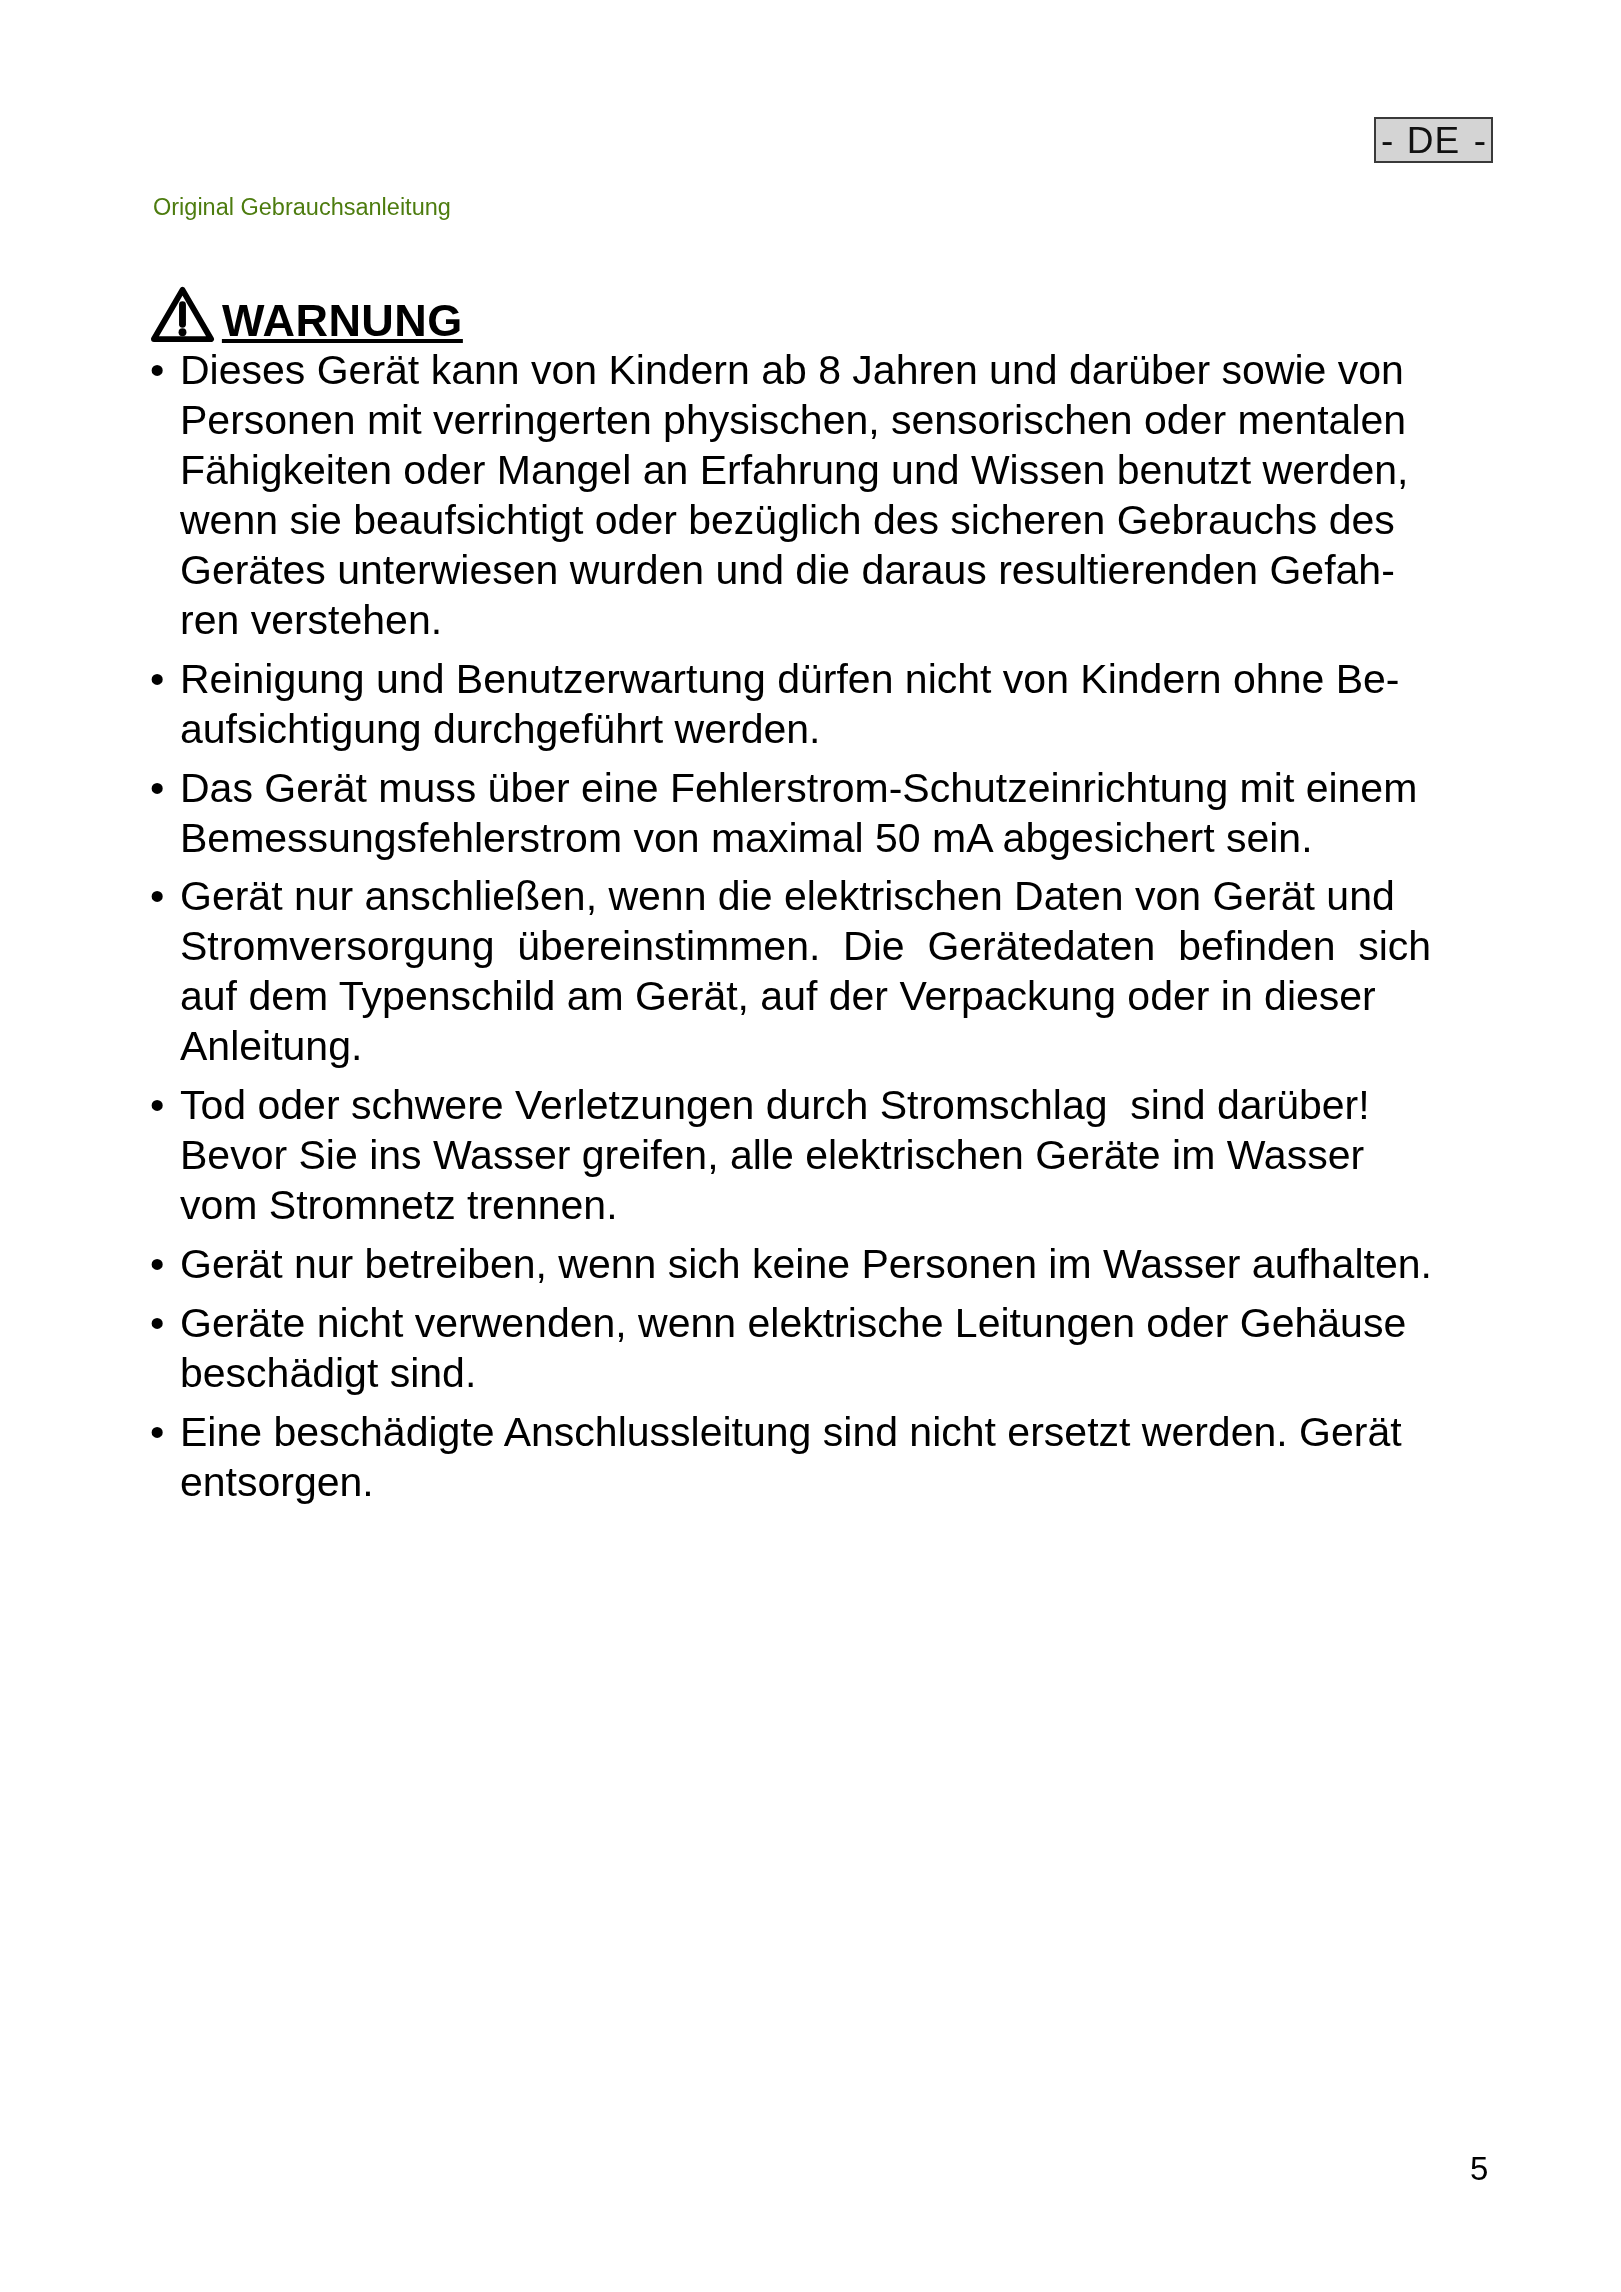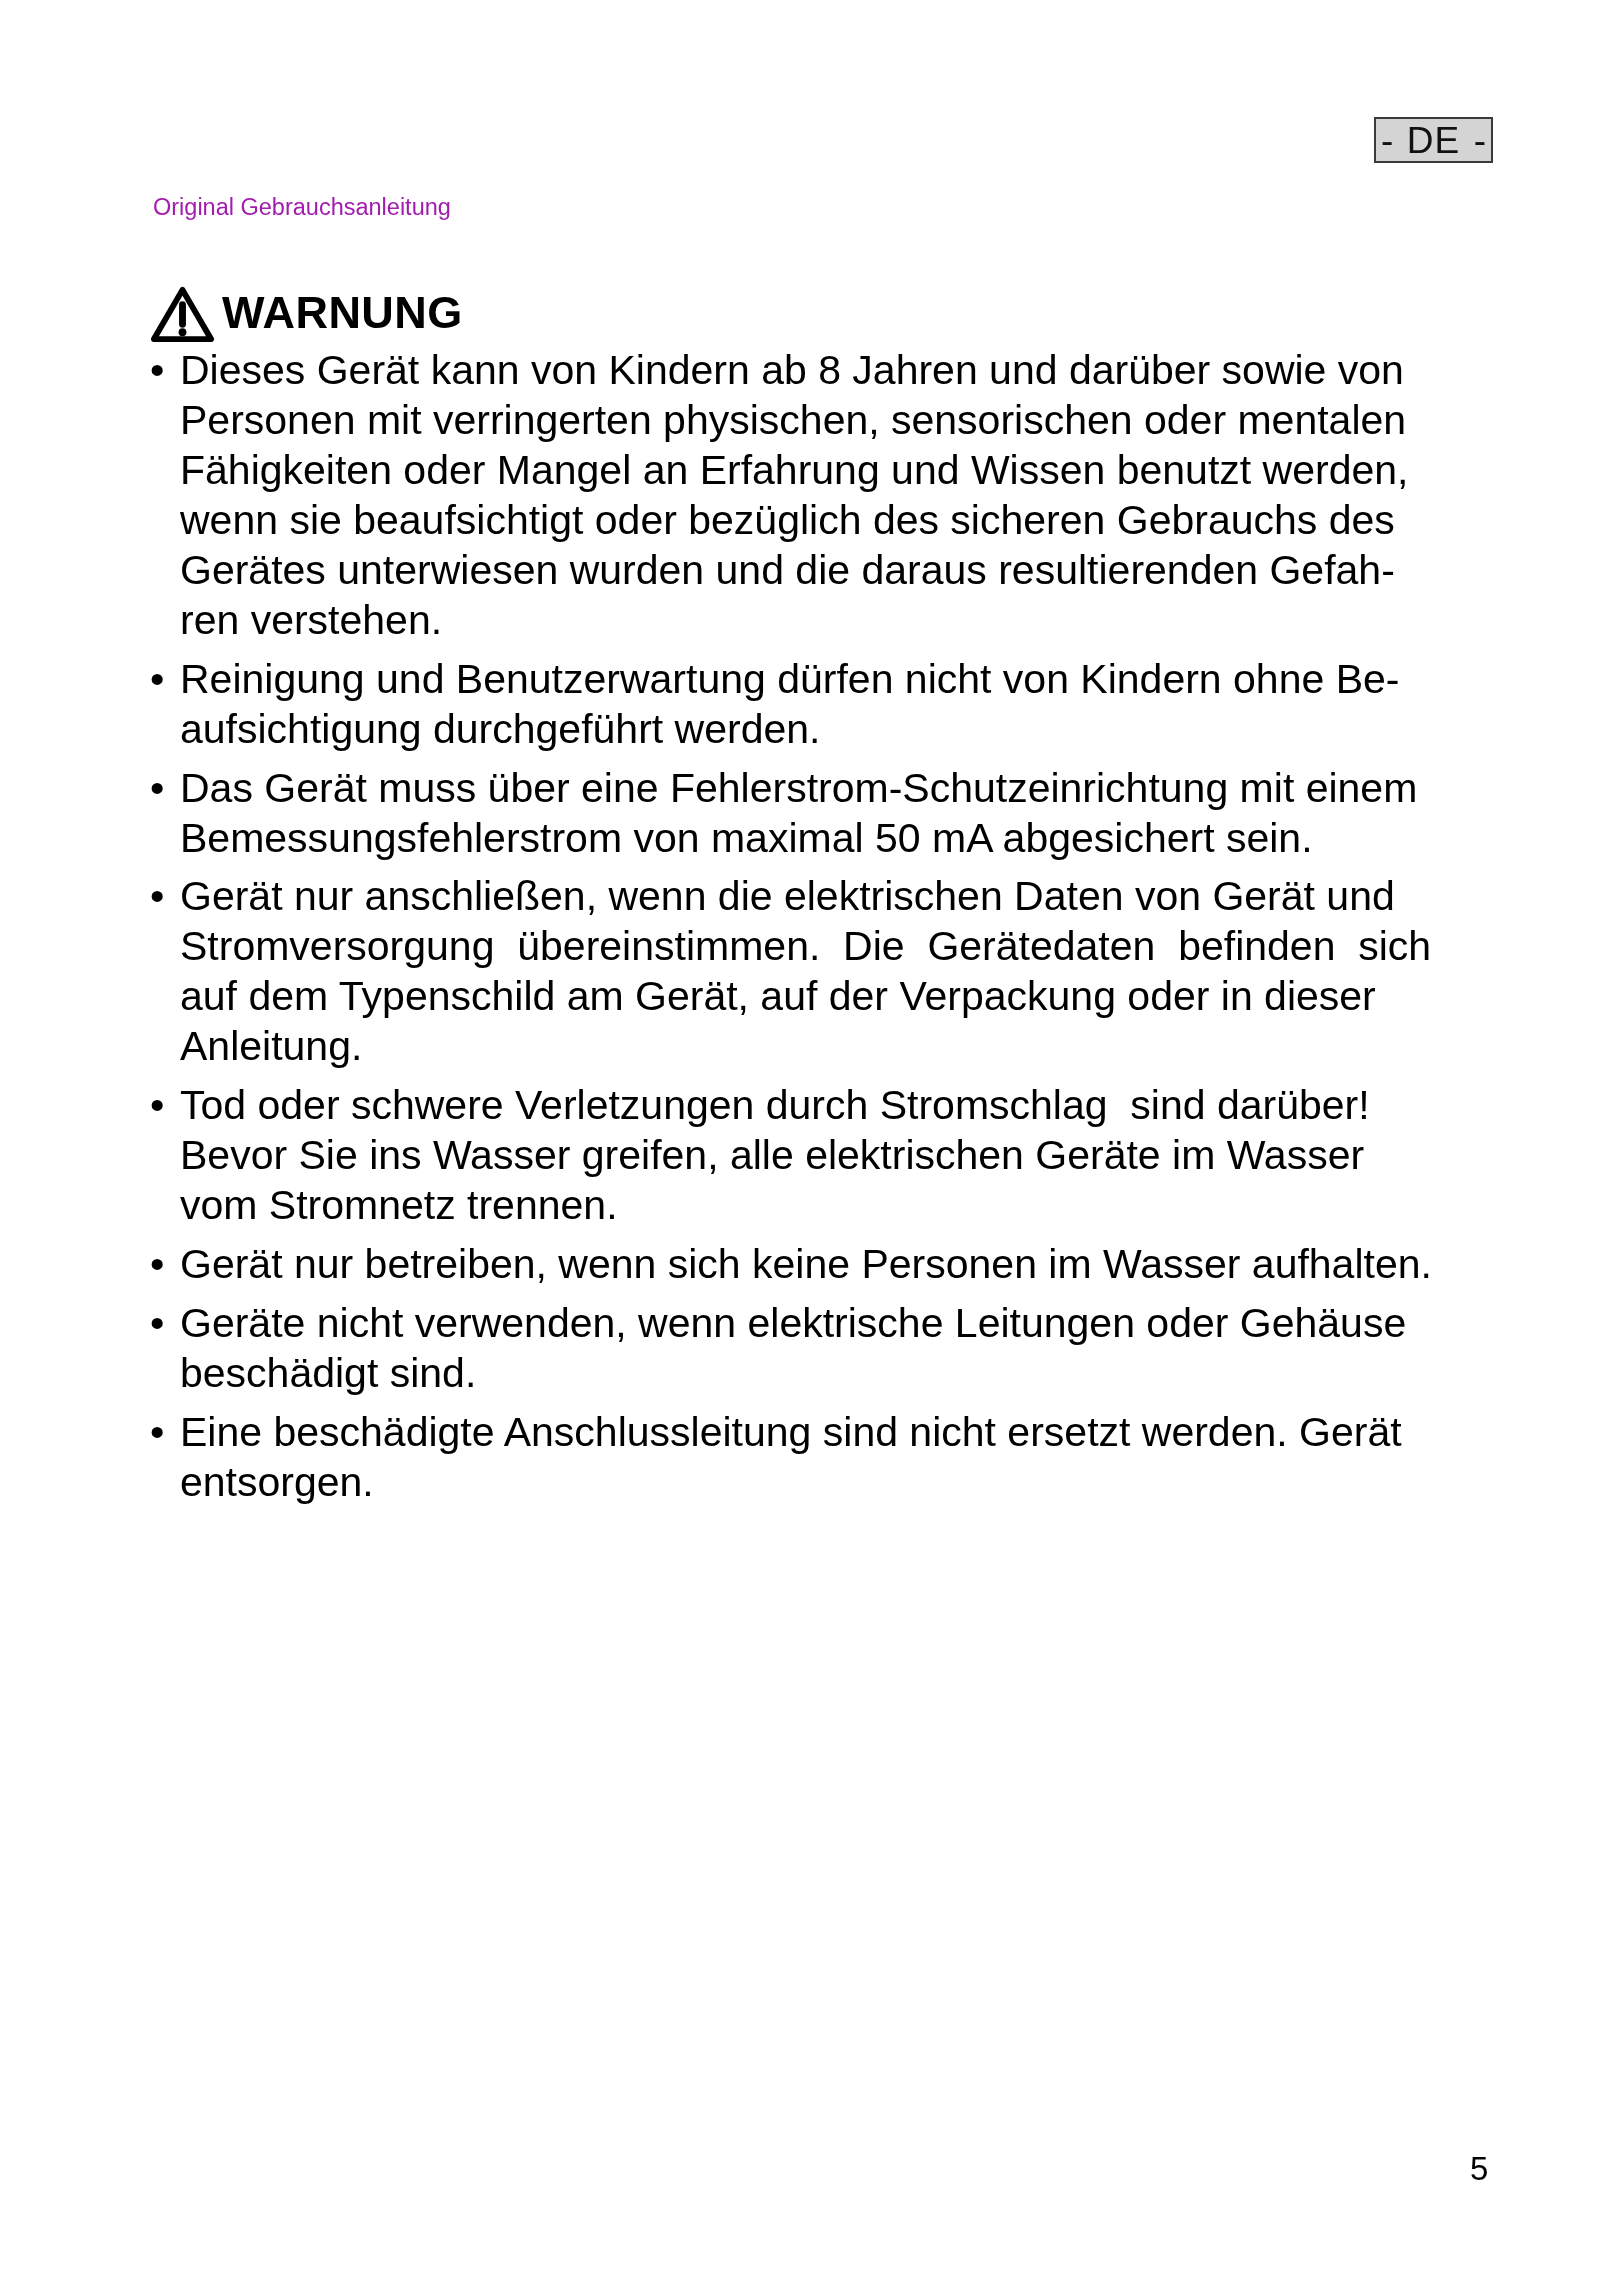--- a/index.html
+++ b/index.html
@@ -32,32 +32,33 @@
     color: #111111;
   }
   .lang-badge .badge-label {
     letter-spacing: 1px;
   }
   .doc-header {
     position: absolute;
     left: 153px;
     top: 194px;
     font-size: 23.5px;
-    color: #a21caf;
+    color: #4d7c0f;
   }
   .content {
     position: absolute;
     left: 149px;
     top: 282px;
     width: 1360px;
   }
   .warning-heading {
     display: flex;
-    align-items: center;
+    align-items: flex-end;
     height: 63px;
+    text-decoration: underline;
   }
   .warning-heading svg {
     display: block;
     flex: 0 0 auto;
   }
   .warning-title {
     font-size: 45px;
     font-weight: bold;
     line-height: 1;
     margin-left: 5.9px;

